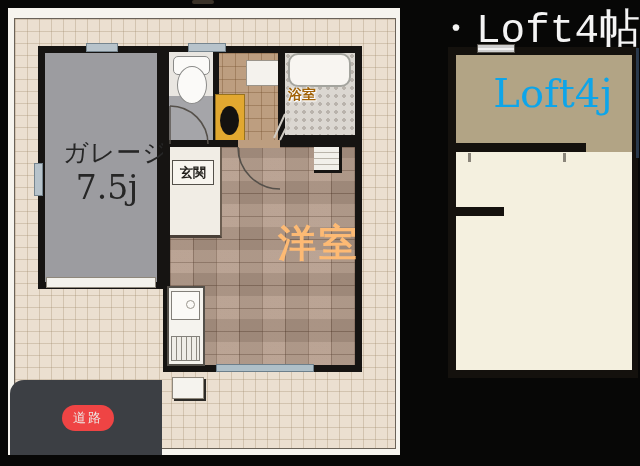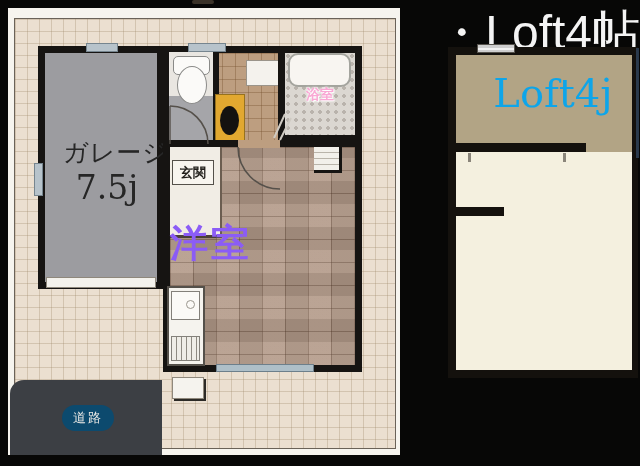--- a/index.html
+++ b/index.html
@@ -44,22 +44,22 @@
   .basin-bowl{left:220px;top:106px;width:19px;height:29px;background:#141210;border-radius:50%;}
   .wash-pad{left:246px;top:60px;width:34px;height:26px;background:#f4f2ed;
             border:1px solid #9a948a;box-sizing:border-box;}
 
   .bath{left:278px;top:46px;width:84px;height:96px;background:#dbd7d1;
         border:7px solid #161412;box-sizing:border-box;
         background-image:radial-gradient(circle at 3px 3px,#b9b3ac 1.6px,transparent 2.1px);
         background-size:8px 8px;}
   .tub{left:288px;top:53px;width:63px;height:34px;background:#f8f5f1;
        border:2px solid #a4a49e;border-radius:10px;box-sizing:border-box;}
-  .bath-label{left:288px;top:86px;width:64px;text-align:center;font-size:14px;
-              font-weight:bold;color:#f9a8d4;
+  .bath-label{left:288px;top:86px;width:64px;font-size:14px;
+              font-weight:bold;color:#a16207;
               text-shadow:0 0 2px #fff,0 0 3px #fff,1px 1px 1px #fff;}
 
   .main-room{left:163px;top:140px;width:199px;height:232px;background:#b49b8a;
              border:7px solid #161412;box-sizing:border-box;
              background-image:
                repeating-linear-gradient(0deg,rgba(255,255,255,.05) 0 23px,rgba(0,0,0,.07) 23px 46px),
                repeating-linear-gradient(90deg,rgba(255,255,255,.04) 0 23px,rgba(0,0,0,.06) 23px 46px),
                linear-gradient(rgba(92,66,48,.4) 1px,transparent 1px),
                linear-gradient(90deg,rgba(92,66,48,.4) 1px,transparent 1px);
              background-size:auto,auto,23px 23px,23px 23px;}
@@ -76,38 +76,38 @@
            border:2px solid #54504a;box-sizing:border-box;}
   .k-sink{left:171px;top:291px;width:29px;height:29px;background:#fbfaf7;
           border:1px solid #83807a;box-sizing:border-box;}
   .k-sink-drain{left:186px;top:300px;width:9px;height:9px;border:1px solid #9a968e;
                 border-radius:50%;box-sizing:border-box;}
   .k-stove{left:171px;top:336px;width:29px;height:25px;background:#efede7;
            border:1px solid #83807a;box-sizing:border-box;
            background-image:repeating-linear-gradient(90deg,transparent 0 4px,#8e8a82 4px 5px);}
   .room-window{left:216px;top:364px;width:98px;height:8px;background:#aebfc8;
                border:1px solid #6d7f8b;box-sizing:border-box;}
-  .r-label{left:170px;top:218px;width:190px;text-align:left;font-weight:bold;
-           font-size:38px;color:#8b5cf6;letter-spacing:3px;}
+  .r-label{left:170px;top:218px;width:190px;text-align:right;font-weight:bold;
+           font-size:38px;color:#fdba74;letter-spacing:3px;}
   .r-size{left:170px;top:258px;width:190px;text-align:center;
           font-family:"DejaVu Serif","Liberation Serif",serif;font-size:34px;color:#241f1b;}
   .step{left:172px;top:377px;width:32px;height:22px;background:#f5f3ee;
         border:1px solid #8f887c;box-shadow:2px 2px 0 #2c2a26;box-sizing:border-box;}
 
   .road{left:10px;top:380px;width:152px;height:75px;background:#3c3f44;
         border-top-left-radius:14px;}
-  .road-pill{left:62px;top:405px;width:52px;height:26px;background:#0c4a6e;
+  .road-pill{left:62px;top:405px;width:52px;height:26px;background:#ef4444;
              border-radius:13px;text-align:center;line-height:26px;
              font-size:13px;color:#eceae6;letter-spacing:2px;}
   .top-artifact{left:192px;top:0;width:22px;height:4px;background:#3a3228;border-radius:2px;}
 
   
   .loft-title{left:434px;top:1px;width:206px;text-align:right;
-              font-family:Liberation Sans, sans-serif;
-              font-size:48px;color:#f4f4f4;white-space:nowrap;}
+              font-family:Liberation Mono, monospace;
+              font-size:41px;color:#f4f4f4;white-space:nowrap;}
   .loft-box{left:448px;top:47px;width:190px;height:331px;background:#14110d;}
   .loft-tan{left:456px;top:55px;width:176px;height:97px;background:#b2a485;}
   .loft-wall{left:456px;top:143px;width:130px;height:9px;background:#14110d;}
   .void-cream{left:456px;top:152px;width:176px;height:218px;background:#f4f0df;}
   .void-wall-stub{left:456px;top:207px;width:48px;height:9px;background:#14110d;}
   .loft-label{left:456px;top:70px;width:194px;text-align:center;
               font-family:"DejaVu Serif","Liberation Serif",serif;
               font-size:40px;color:#0ea5e9;}
   .void-label{left:496px;top:240px;width:100px;text-align:center;
               font-family:"DejaVu Serif","Liberation Serif",serif;font-weight:bold;

